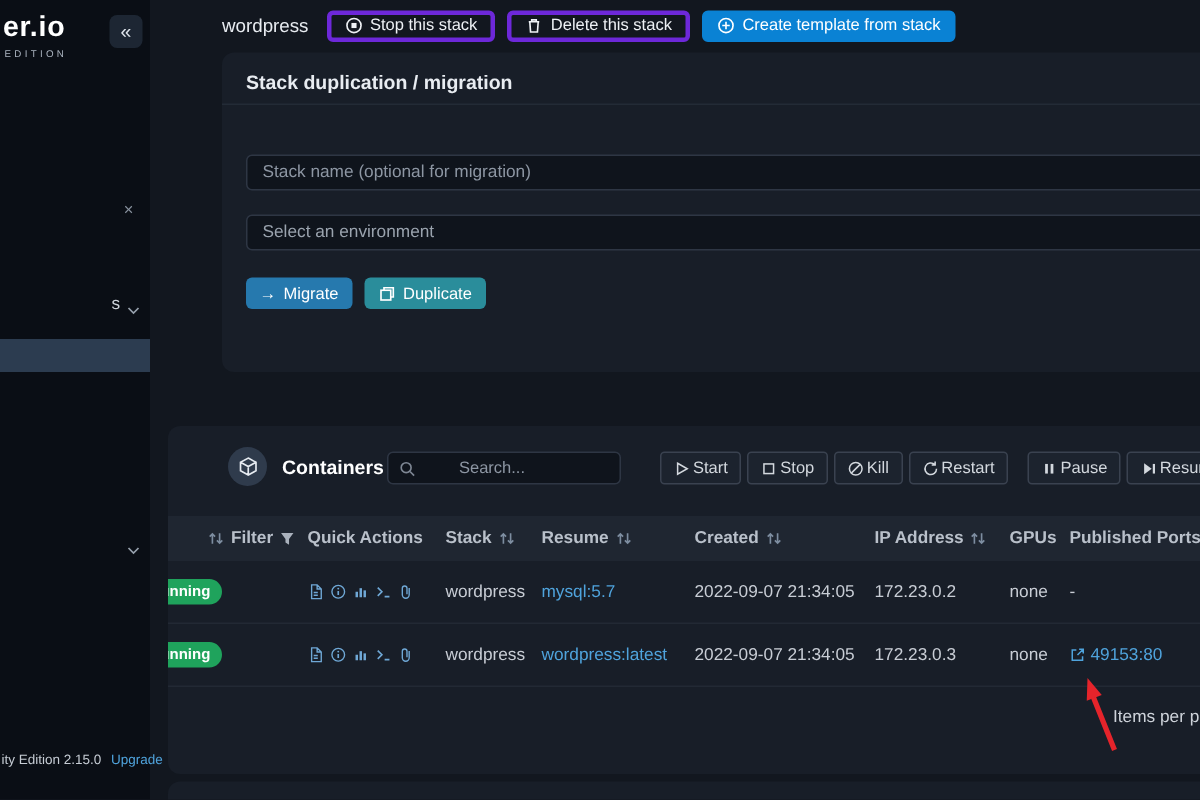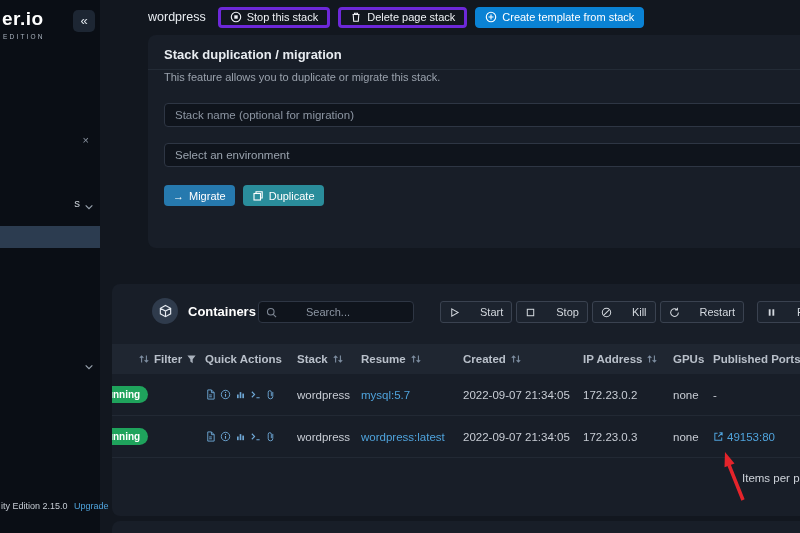--- a/index.html
+++ b/index.html
@@ -50,21 +50,21 @@
   .panel-containers { left:112px; top:284px; width:700px; height:232px; overflow:hidden; }
   .cw-icon { position:absolute; left:40px; top:14px; width:26px; height:26px; border-radius:50%;
     background:#2f3b4c; display:flex; align-items:center; justify-content:center; color:#e6ebf1; }
   .cw-title { position:absolute; left:76px; top:20px; font-size:13px; font-weight:bold; color:#fff; }
   .cw-search { position:absolute; left:146px; top:17px; width:156px; height:22px; background:#0f141c;
     border:1px solid #2e3644; border-radius:4px; display:flex; align-items:center; padding:0 7px; gap:5px; color:#7e8794; }
   .cw-search input { flex:1; background:transparent; border:none; outline:none; color:#dfe4ea;
     font-size:11px; font-family:inherit; min-width:0;margin-left:24px; }
   .cw-search input::placeholder { color:#8d96a3; }
   .cw-actions { position:absolute; left:328px; top:17px; display:flex; gap:4px; }
-  .btn-act { display:inline-flex; align-items:center; gap:20px; height:22px; padding:0 8px; font-size:11px;
+  .btn-act { display:inline-flex; align-items:center; gap:2px; height:22px; padding:0 8px; font-size:11px;
     background:#1c232e; border:1px solid #3a4250; border-radius:3px; color:#d3d8de; cursor:pointer; font-family:inherit; }
   .btn-act.gap { margin-left:9px; }
 
   .t-grid { display:grid; grid-template-columns:90px 92px 64px 102px 120px 90px 40px 1fr; align-items:center; }
   .t-head { position:absolute; left:0; top:60px; width:100%; height:30px; background:#1f2631;
     color:#b9c0ca; font-size:11.5px; font-weight:bold; }
   .t-head > div { display:flex; align-items:center; gap:4px; padding-left:3px; }
   .t-row { position:absolute; left:0; width:100%; height:42px; color:#c8cdd5; font-size:11.5px; border-bottom:1px solid #222934; }
   .t-row > div { display:flex; align-items:center; gap:4px; padding-left:3px; }
   .r1 { top:90px; } .r2 { top:132px; }
@@ -122,37 +122,36 @@
           </svg>
       </span>
       <span>Stop this stack</span>
     </button>
     <button class="btn btn-outline">
       <span>
         <svg class="ic" width="12" height="12" viewBox="0 0 12 12">
             <path d="M2.5 3.5h7M4.5 3.5V2.2h3v1.3M3.2 3.5l.5 6.8h4.6l.5-6.8" fill="none" stroke="currentColor" stroke-width="1.1"></path>
           </svg>
       </span>
-      <span>Delete page stack</span>
+      <span>Delete this stack</span>
     </button>
     <button class="btn btn-primary">
       <span>
         <svg class="ic" width="12" height="12" viewBox="0 0 12 12">
             <circle cx="6" cy="6" r="4.7" fill="none" stroke="currentColor" stroke-width="1.1"></circle>
             <path d="M6 3.5v5M3.5 6h5" stroke="currentColor" stroke-width="1.1"></path>
           </svg>
       </span>
       <span>Create template from stack</span>
     </button>
   </div>
 
   <section class="panel panel-dup">
     <div class="pd-title">Stack duplication / migration</div>
     <div class="pd-divider"></div>
-    <div class="pd-desc">This feature allows you to duplicate or migrate this stack.</div>
     <input class="field f1" placeholder="Stack name (optional for migration)" style="">
     <div class="field f2 field-select">
       <span>Select an environment</span>
     </div>
     <div class="pd-buttons">
       <button class="btn btn-migrate">
         <span>→</span>
         <span>Migrate</span>
       </button>
       <button class="btn btn-duplicate">

